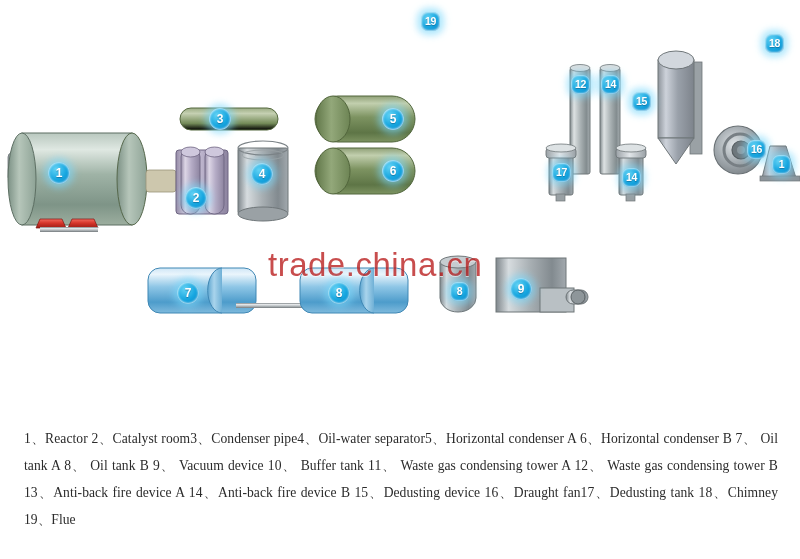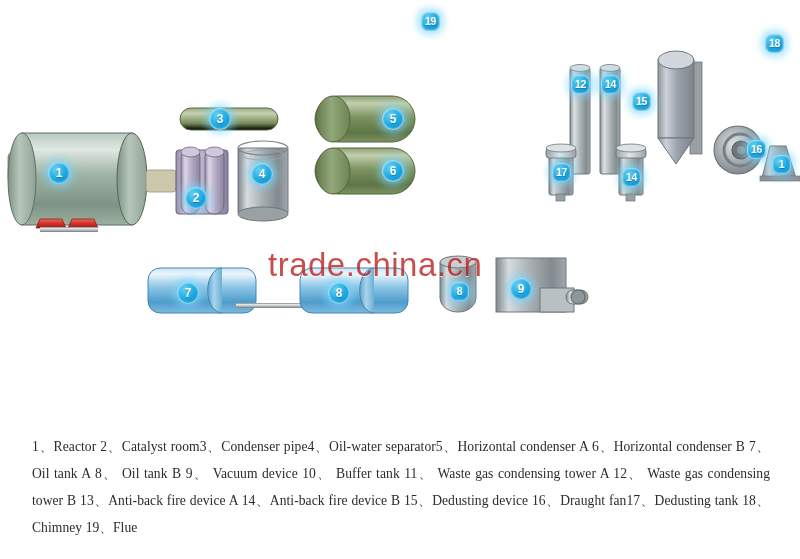--- a/index.html
+++ b/index.html
@@ -39,21 +39,21 @@
 
   
   #caption{
     position:absolute;left:0;top:425px;width:800px;
     padding:0 22px 0 24px;box-sizing:border-box;
     font-family:"Liberation Serif", serif;
     font-size:13.6px;color:#2b2b2b;line-height:27px;
     text-align:justify;
     letter-spacing:.05px;
   }
-  #caption p{margin:8px;}
+  #caption p{margin:0;}
 </style>
 </head>
 <body>
 
 <div id="diagram">
 <svg viewBox="0 0 800 400" xmlns="http://www.w3.org/2000/svg">
   <defs>
 
     <linearGradient id="pipeH" x1="0" y1="0" x2="0" y2="1">
       <stop offset="0%" stop-color="#6f7679"></stop>

